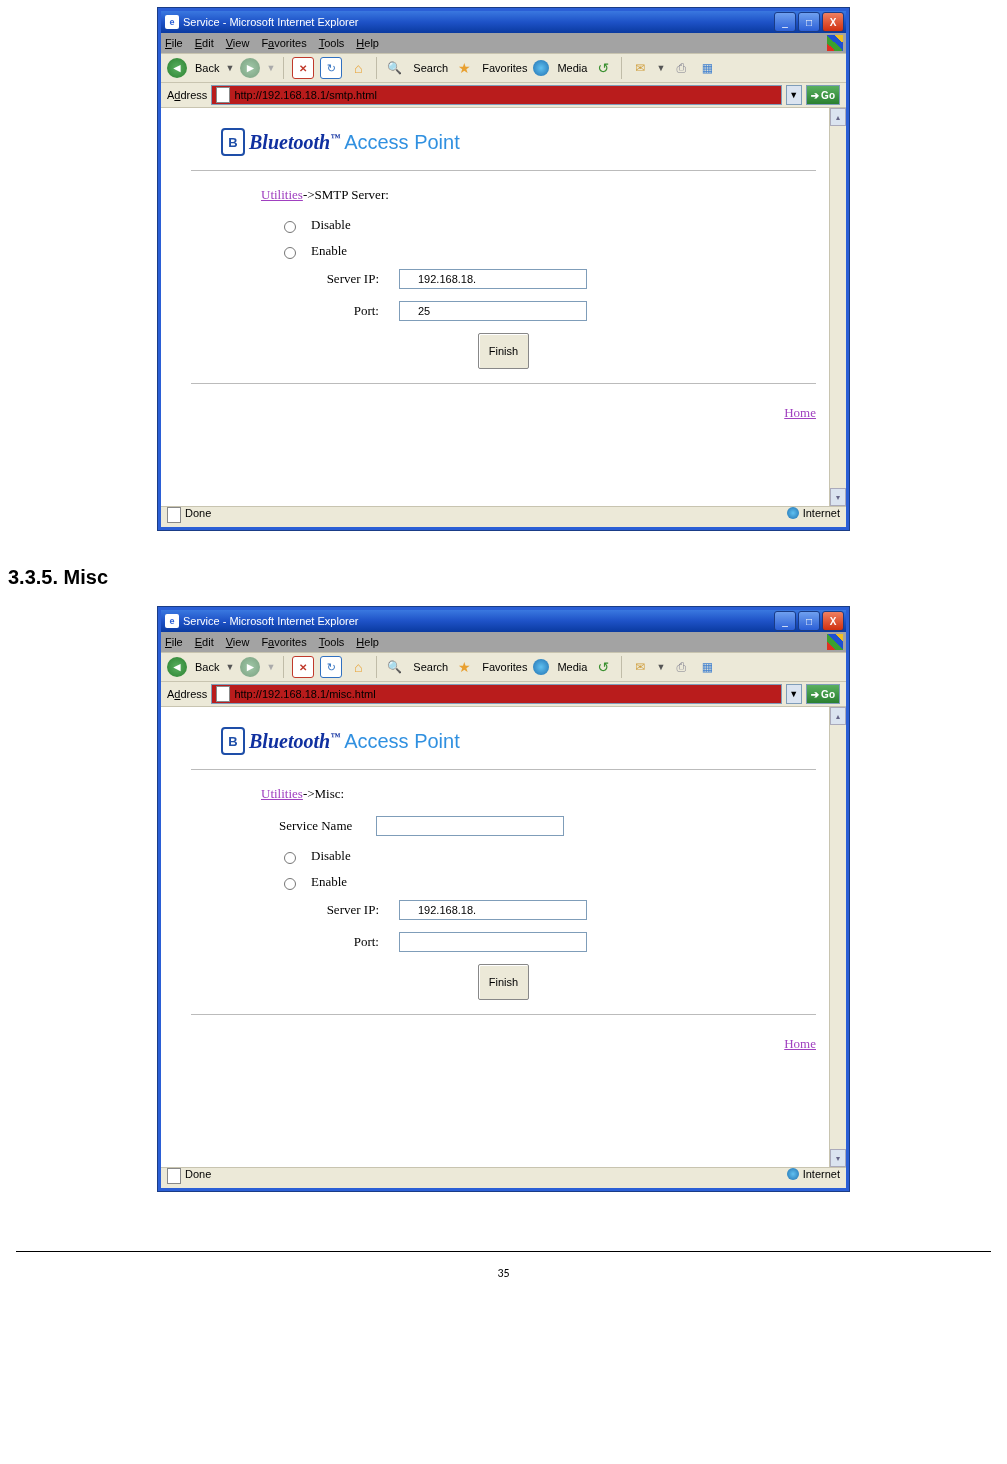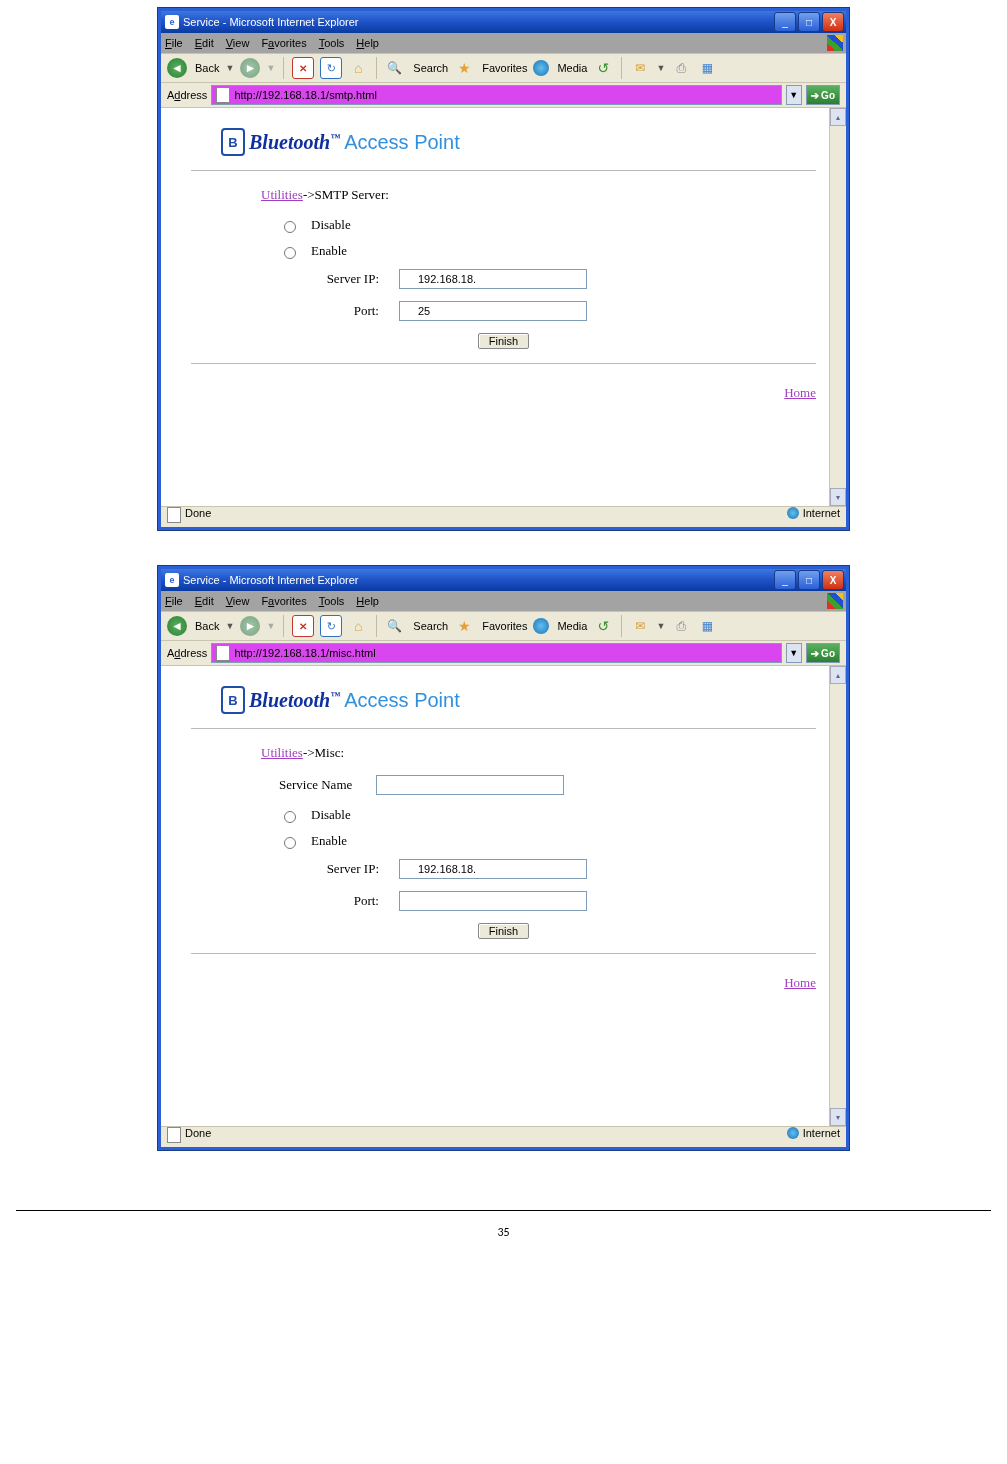--- a/index.html
+++ b/index.html
@@ -127,21 +127,21 @@
     height: 24px;
     display: flex;
     align-items: center;
     padding: 0 6px;
     gap: 4px;
     border-bottom: 1px solid #c8c4b0;
   }
   .addr-input {
     flex: 1;
     height: 18px;
-    background: #d946ef;
+    background: #b91c1c;
     border: 1px solid #7f9db9;
     display: flex;
     align-items: center;
     padding: 0 4px;
     gap: 4px;
   }
   .addr-input .page-icon {
     width:12px;height:14px;background:#fff;border:1px solid #888;position:relative;
   }
   .addr-dd {
@@ -190,21 +190,21 @@
   .breadcrumb a { color:#a040c0; text-decoration:underline; }
   .radio-row { margin-left: 88px; margin-bottom:10px; display:flex;align-items:center;gap:12px; }
   .radio-row input[type=radio]{ width:12px;height:12px; }
   .field-row { margin-left: 100px; margin-bottom: 12px; display:flex; align-items:center; }
   .field-row .lbl { width:88px; text-align:right; padding-right:20px; }
   .field-input {
     width:150px; height:18px; border:1px solid #7f9db9; padding:0 18px; font-family:Arial;font-size:11px;
   }
   .svc-name-row { margin-left: 88px; margin-bottom:12px; display:flex; align-items:center; gap: 24px; }
   .finish-row { text-align:center; margin: 8px 0 14px 0; }
-  .finish-btn { font-family:Arial; font-size:11px; padding:1px 10px; background:#ece9d8; border:1px solid #888; border-radius:2px; box-shadow:inset 1px 1px #fff; }
+  .finish-btn { font-family:Arial; font-size:11px; padding:11px 10px; background:#ece9d8; border:1px solid #888; border-radius:2px; box-shadow:inset 1px 1px #fff; }
   .home-row { text-align:right; margin-top:21px; }
   .home-row a { color:#a040c0; text-decoration:underline; font-family:"Times New Roman"; }
   .statusbar {
     background:#ece9d8; height:20px; border-top:1px solid #c8c4b0;
     display:flex; align-items:flex-start; padding:0 6px; gap:4px;
   }
   .statusbar .done-icon { width:12px;height:14px;background:#fff;border:1px solid #888; }
   .statusbar .spacer { flex:1; }
   .statusbar .zone-icon { width:12px;height:12px;border-radius:50%;background:radial-gradient(circle,#60c0f0,#2070b0); }
   .footer-line {
@@ -321,20 +321,21 @@
         <span class="done-icon"></span>
         <span>Done</span>
         <span class="spacer"></span>
         <span class="zone-icon"></span>
         <span>Internet</span>
       </div>
 
     </div>
   </div>
 
+  <h2 class="section">3.3.5. Misc</h2>
 
   <div class="shot-wrap">
     <div class="ie-window">
 
       <div class="titlebar">
         <span class="ie-logo">e</span>
         <span class="title-text">Service - Microsoft Internet Explorer</span>
         <div class="win-btns">
           <div class="win-btn">_</div>
           <div class="win-btn">□</div>

